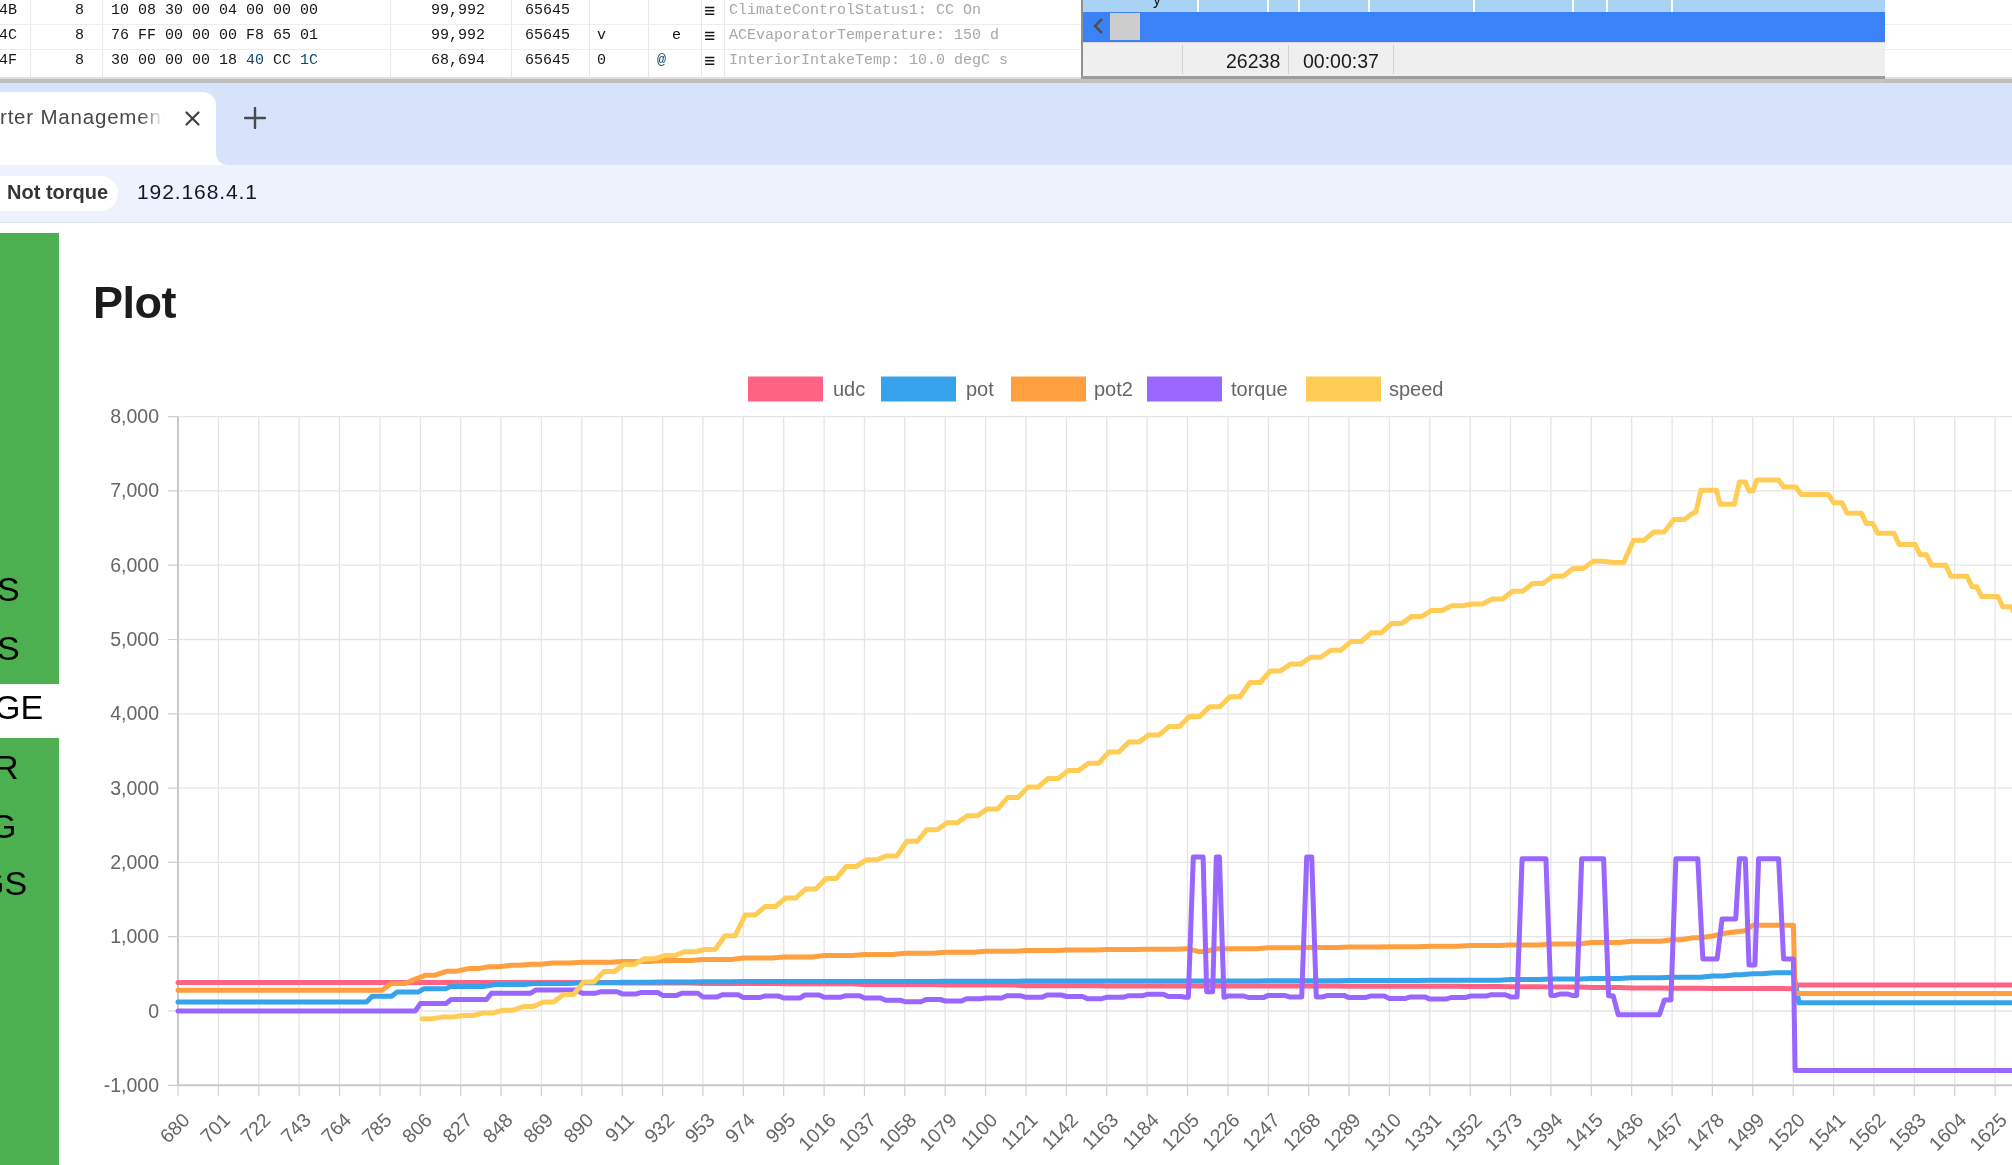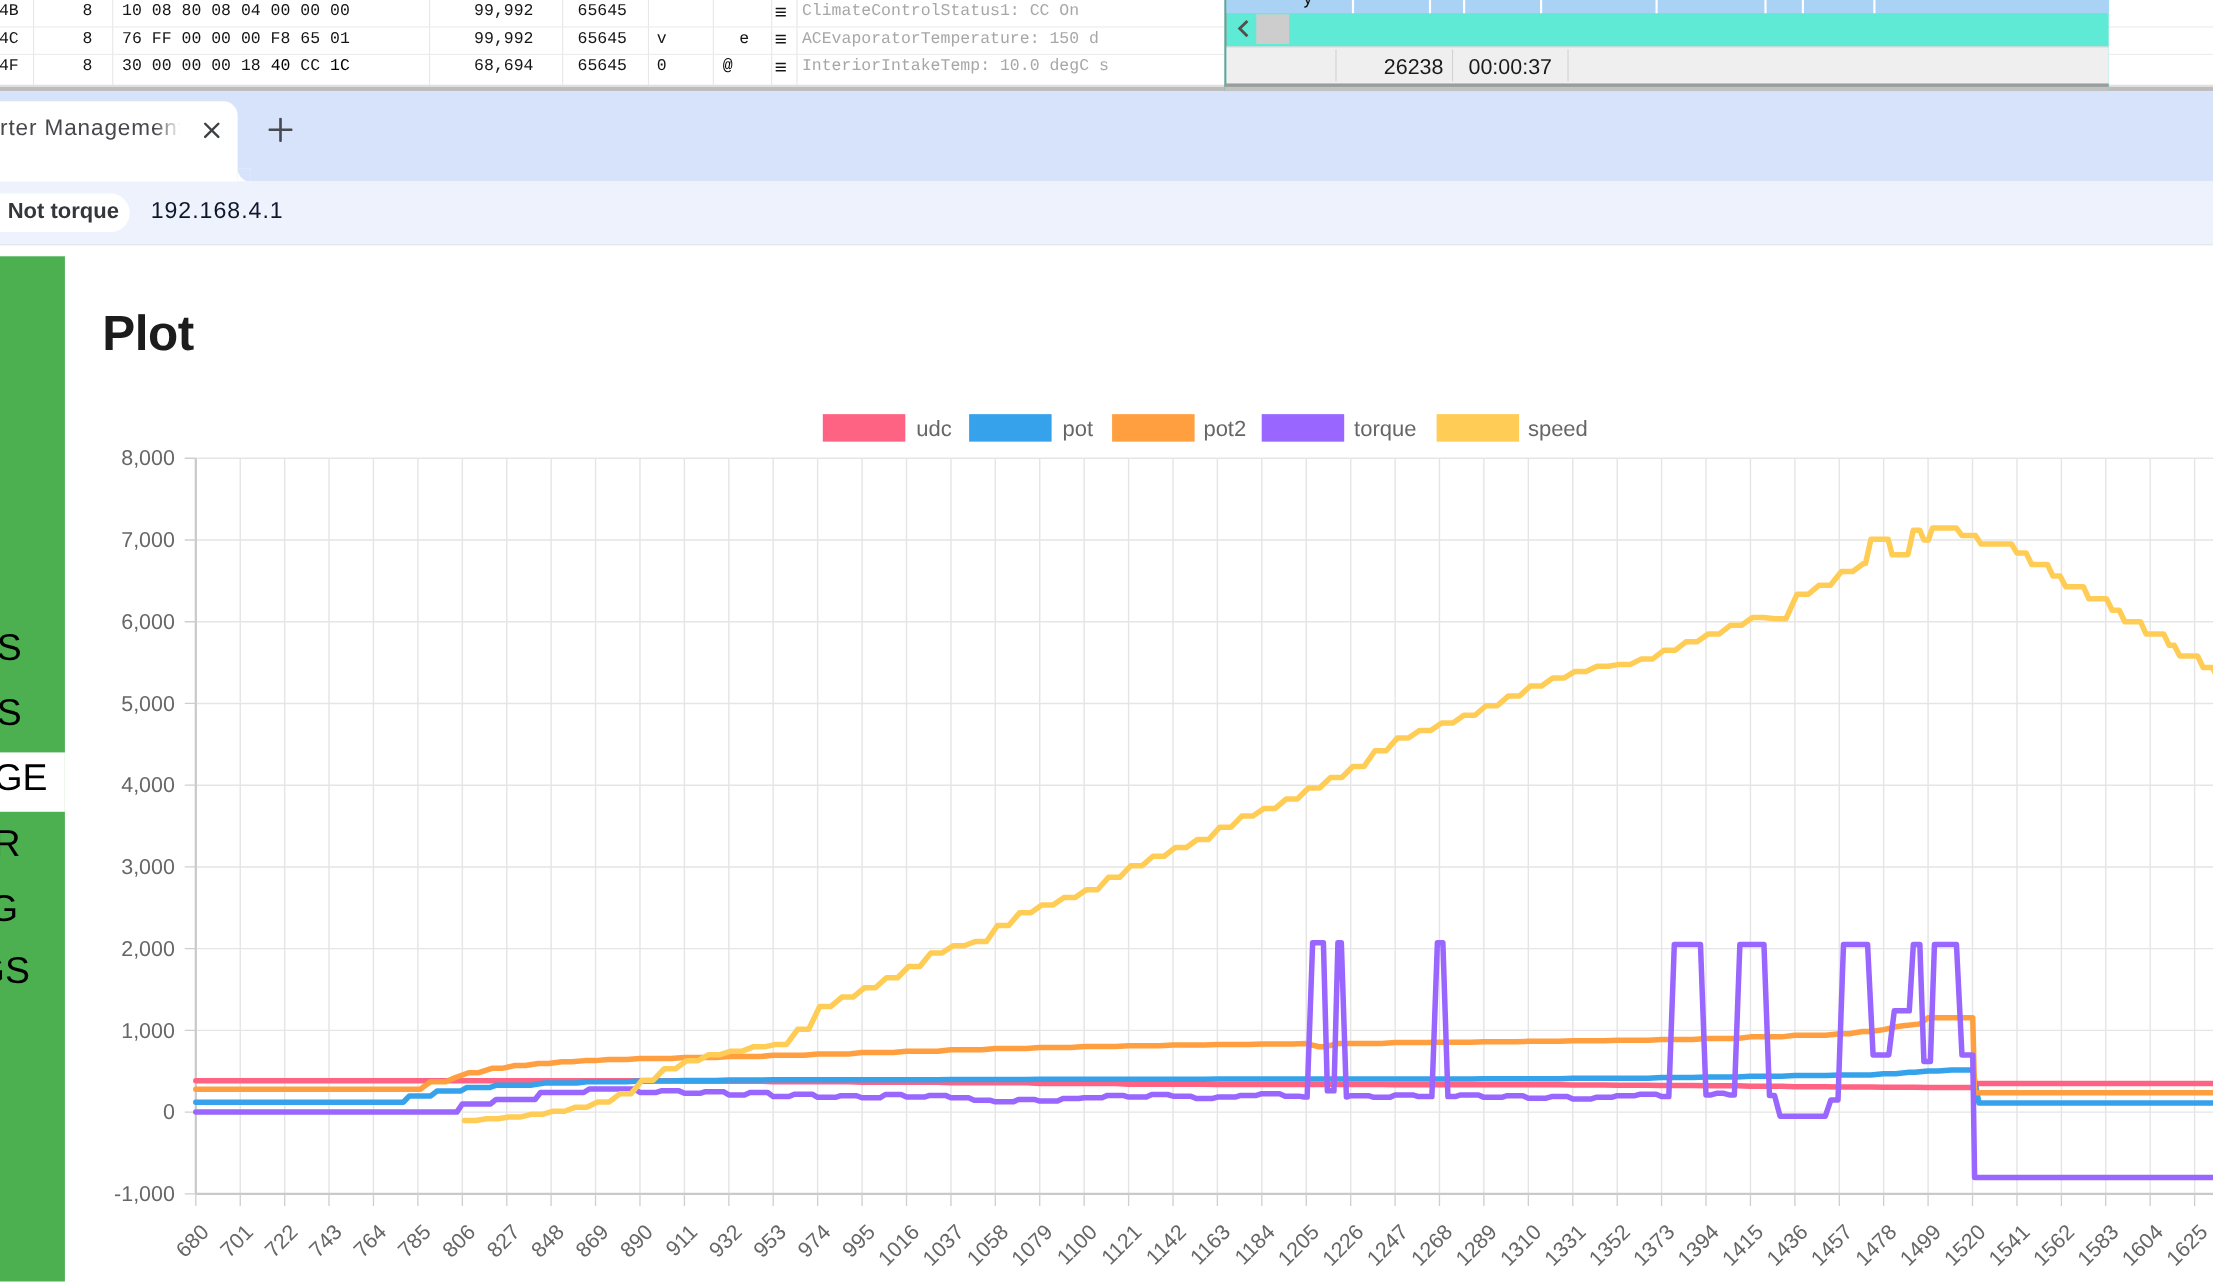--- a/index.html
+++ b/index.html
@@ -1,35 +1,35 @@
 <!DOCTYPE html>
 <html><head><meta charset="utf-8"><style>
 *{margin:0;padding:0;box-sizing:border-box}
 body{width:2012px;height:1165px;overflow:hidden;position:relative;background:#fff;font-family:"Liberation Sans",sans-serif}
 .abs{position:absolute}
 .m{font-family:"Liberation Mono",monospace;font-size:15px;white-space:pre;color:#151515;line-height:22px}
 .gray{color:#a7a7a7}
-.red{color:#000000}
+.red{color:#0c4a6e}
 .vline{position:absolute;width:1px;background:#e7e7e7}
 </style></head><body>
 <div class="abs" style="left:0;top:0;width:2012px;height:83px;background:#fff;overflow:hidden">
     <div class="vline" style="left:30px;top:0;height:77px"></div>
     <div class="vline" style="left:102px;top:0;height:77px"></div>
     <div class="vline" style="left:390px;top:0;height:77px"></div>
     <div class="vline" style="left:511px;top:0;height:77px"></div>
     <div class="vline" style="left:589px;top:0;height:77px"></div>
     <div class="vline" style="left:648px;top:0;height:77px"></div>
     <div class="vline" style="left:701px;top:0;height:77px"></div>
     <div class="vline" style="left:724px;top:0;height:77px"></div>
     <div class="abs" style="left:0;top:23.5px;width:2012px;height:1px;background:#ececec"></div>
     <div class="abs" style="left:0;top:48.5px;width:2012px;height:1px;background:#ececec"></div>
     <div class="abs" style="left:0;top:77px;width:2012px;height:1.5px;background:#e0e0e0"></div>
     <span class="m abs" style="left:-1px;top:0px">4B</span>
     <span class="m abs" style="left:75px;top:0px">8</span>
-    <span class="m abs" style="left:111px;top:0px">10 08 80 08 04 00 00 00</span>
+    <span class="m abs" style="left:111px;top:0px">10 08 30 00 04 00 00 00</span>
     <span class="m abs" style="left:431px;top:0px">99,992</span>
     <span class="m abs" style="left:525px;top:0px">65645</span>
     <span class="m abs" style="left:704px;top:1px;font-size:19px;font-weight:bold">≡</span>
     <span class="m abs gray" style="left:729px;top:0px">ClimateControlStatus1: CC On </span>
     <span class="m abs" style="left:-1px;top:25px">4C</span>
     <span class="m abs" style="left:75px;top:25px">8</span>
     <span class="m abs" style="left:111px;top:25px">76 FF 00 00 00 F8 65 01</span>
     <span class="m abs" style="left:431px;top:25px">99,992</span>
     <span class="m abs" style="left:525px;top:25px">65645</span>
     <span class="m abs" style="left:597px;top:25px">v</span>
@@ -40,21 +40,21 @@
     <span class="m abs" style="left:75px;top:50px">8</span>
     <span class="m abs" style="left:111px;top:50px">30 00 00 00 18 <span class="red">40</span> CC <span class="red">1C</span></span>
     <span class="m abs" style="left:431px;top:50px">68,694</span>
     <span class="m abs" style="left:525px;top:50px">65645</span>
     <span class="m abs" style="left:597px;top:50px">0</span>
     <span class="m abs red" style="left:657px;top:50px">@</span>
     <span class="m abs" style="left:704px;top:51px;font-size:19px;font-weight:bold">≡</span>
     <span class="m abs gray" style="left:729px;top:50px">InteriorIntakeTemp: 10.0 degC s</span>
   </div>
 <div class="abs" style="left:0;top:78.5px;width:2012px;height:4.5px;background:#bdbdbd"></div>
-<div class="abs" style="left:1113px;top:0;width:804px;height:83px;background:#5eead4;overflow:hidden">
+<div class="abs" style="left:1081px;top:0;width:804px;height:83px;background:#3b82f6;overflow:hidden">
     <div class="abs" style="left:0;top:0;width:2px;height:83px;background:#8f8f8f"></div>
     <div class="abs" style="left:2px;top:0;width:929px;height:11.5px;background:#a9d2f4"></div>
     <div class="abs" style="left:116px;top:0;width:2px;height:11.5px;background:#fdfdfd"></div>
     <div class="abs" style="left:186px;top:0;width:2px;height:11.5px;background:#fdfdfd"></div>
     <div class="abs" style="left:217px;top:0;width:2px;height:11.5px;background:#fdfdfd"></div>
     <div class="abs" style="left:287px;top:0;width:2px;height:11.5px;background:#fdfdfd"></div>
     <div class="abs" style="left:392px;top:0;width:2px;height:11.5px;background:#fdfdfd"></div>
     <div class="abs" style="left:491px;top:0;width:2px;height:11.5px;background:#fdfdfd"></div>
     <div class="abs" style="left:525px;top:0;width:2px;height:11.5px;background:#fdfdfd"></div>
     <div class="abs" style="left:590px;top:0;width:2px;height:11.5px;background:#fdfdfd"></div>

